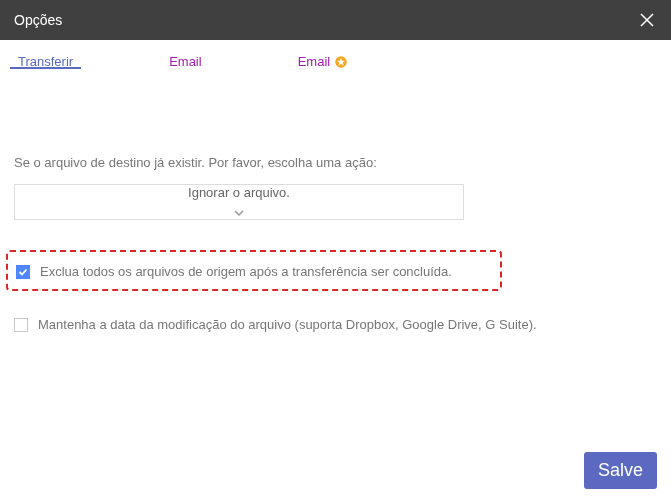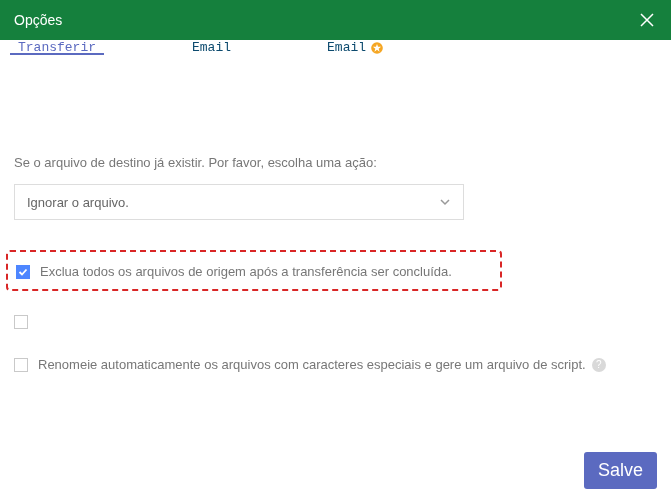--- a/index.html
+++ b/index.html
@@ -1,28 +1,28 @@
 <!DOCTYPE html>
 <html><head>
   <meta charset="utf-8">
   <style>
     * { box-sizing: border-box; margin: 0; padding: 0; }
     body { font-family: -apple-system, BlinkMacSystemFont, "Segoe UI", Arial, sans-serif; font-size: 13px; color: #333; background: #fff; width: 671px; height: 503px; overflow: hidden; position: relative; }
-    .header { background: #15803d; color: #fff; height: 40px; display: flex; align-items: center; justify-content: space-between; padding: 0 14px; }
+    .header { background: #404040; color: #fff; height: 40px; display: flex; align-items: center; justify-content: space-between; padding: 0 14px; }
     .header-title { font-size: 14px; font-weight: 400; }
     .close-btn { cursor: pointer; width: 20px; height: 20px; display: flex; align-items: center; justify-content: center; }
     .close-btn svg { width: 14px; height: 14px; }
-    .tabs { display: flex; padding: 0 10px; border-bottom: 1px solid transparent; height: 38px; align-items: flex-start; font-family: Liberation Mono, monospace; }
-    .tab { padding: 0 8px; margin-right: 80px; display: flex; align-items: center; font-size: 13px; color: #0c4a6e; cursor: pointer; position: relative; }
+    .tabs { display: flex; padding: 8px 10px; border-bottom: 1px solid transparent; height: 38px; align-items: flex-end; }
+    .tab { padding: 0 8px; margin-right: 80px; display: flex; align-items: center; font-size: 13px; color: #a21caf; cursor: pointer; position: relative; }
     .tab.active { color: #5b6ac0; }
     .tab.active::after { content: ""; position: absolute; left: 0; right: 0; bottom: 0; height: 2px; background: #5b6ac0; }
     .tab-star { width: 14px; height: 14px; margin-left: 4px; display: inline-flex; }
     .content { padding: 30px 14px 14px 14px; }
     .prompt { color: #777; font-size: 13px; margin-bottom: 14px; margin-top: 47px; }
-    .select { border: 1px solid #ddd; height: 36px; width: 450px; display: flex; align-items: center; justify-content: space-between; padding: 0 12px; cursor: pointer; color: #666; font-size: 13px; margin-bottom: 30px; }
+    .select { border: 1px solid #ddd; height: 36px; width: 450px; display: flex; align-items: center; justify-content: space-between; padding: 0 12px; cursor: pointer; color: #666; font-size: 13px; margin-bottom: 30px; flex-direction: column; }
     .chev { width: 12px; height: 12px; }
     .opt-row { display: flex; align-items: center; margin-bottom: 26px; line-height: 1.5; }
     .checkbox { width: 14px; height: 14px; border: 1px solid #c9c9c9; margin-right: 10px; flex-shrink: 0; background: #fff; display: flex; align-items: center; justify-content: center; cursor: pointer; }
     .checkbox.checked { background: #4d86ff; border-color: #4d86ff; }
     .checkbox svg { width: 10px; height: 10px; }
     .opt-label { color: #777; font-size: 13px; }
     .highlighted { border: 2px dashed #d92626; border-radius: 4px; padding: 12px 4px 10px 6px; margin-left: -8px; margin-right: 8px; margin-bottom: 24px; display: flex; align-items: center; width: 496px; text-align: right; }
     .highlighted .checkbox { margin-left: 2px; }
     .help-icon { width: 14px; height: 14px; border-radius: 50%; background: #d9d9d9; color: #fff; font-size: 10px; display: inline-flex; align-items: center; justify-content: center; margin-left: 6px; flex-shrink:0; }
     .footer { position: absolute; right: 14px; bottom: 14px; }
@@ -72,24 +72,20 @@
     <div class="checkbox checked">
       <svg viewBox="0 0 10 10">
           <path d="M1.5 5 L4 7.5 L8.5 2.5" stroke="#fff" stroke-width="1.8" fill="none"></path>
         </svg>
     </div>
     <span class="opt-label">Exclua todos os arquivos de origem após a transferência ser concluída.</span>
   </div>
 
   <div class="opt-row">
     <div class="checkbox"></div>
+    <span class="opt-label">Mantenha a data da modificação do arquivo (suporta Dropbox, Google Drive, G Suite).</span>
   </div>
 
-  <div class="opt-row">
-    <div class="checkbox"></div>
-    <span class="opt-label">Renomeie automaticamente os arquivos com caracteres especiais e gere um arquivo de script.</span>
-    <span class="help-icon">?</span>
-  </div>
 </div>
 
 <div class="footer">
   <button class="save-btn">Salve</button>
 </div>
 
 </body></html>

